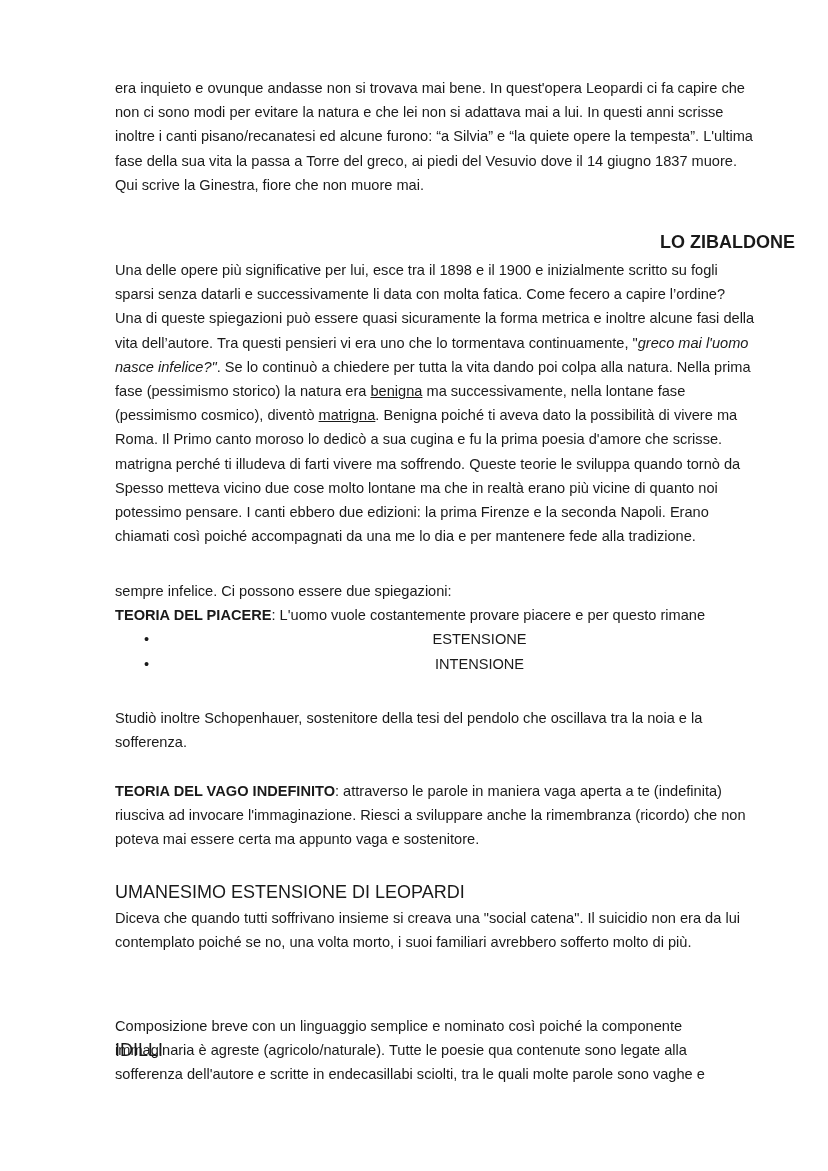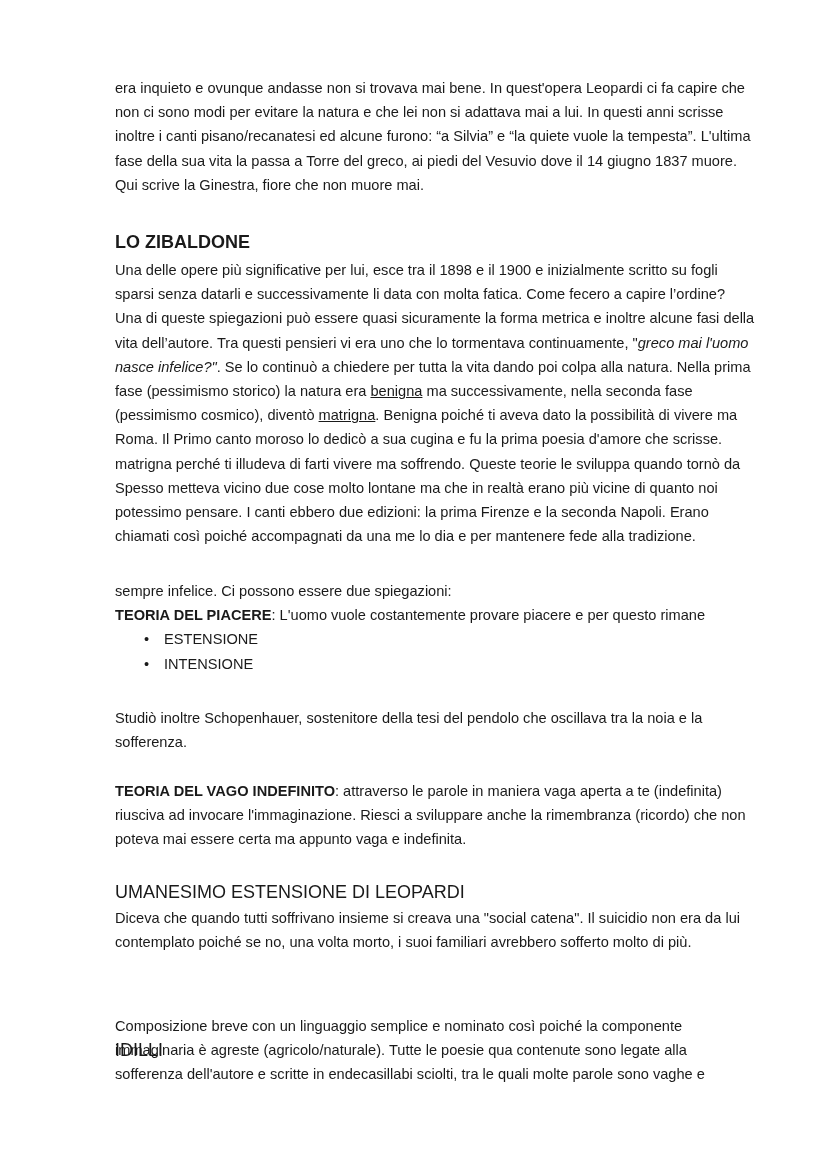--- a/index.html
+++ b/index.html
@@ -6,52 +6,52 @@
     body {
       width: 828px; height: 1171px; overflow: hidden;
       font-family: "Liberation Sans", sans-serif;
       color: #1a1a1a;
       font-size: 14.6px;
       line-height: 24.2px;
     }
     .page { position: relative; width: 828px; height: 1171px; }
     .block { position: absolute; left: 79px; width: 680px; margin-left: 36px; }
     p { margin: 0; }
-    .h-bold { font-weight: bold; font-size: 18px; line-height: 24px; }
+    .h-bold { font-weight: bold; font-size: 18px; line-height: 24px; text-align: right; }
     .h-plain { font-weight: normal; font-size: 18px; line-height: 24px; }
     .u { text-decoration: underline; }
-    ul { margin: 0; padding: 0; list-style: none; }
+    ul { margin: 0; padding: 0; list-style: none; text-align: center; }
     ul li { position: relative; padding-left: 49px; }
     ul li::before { content: "•"; position: absolute; left: 29px; }
     b { font-weight: bold; }
     i { font-style: italic; }
   </style>
 </head>
 <body>
 
 <div class="page">
 
   <div class="block" style="top:76px;">
     <p>era inquieto e ovunque andasse non si trovava mai bene. In quest'opera Leopardi ci fa capire che</p>
     <p>non ci sono modi per evitare la natura e che lei non si adattava mai a lui. In questi anni scrisse</p>
-    <p>inoltre i canti pisano/recanatesi ed alcune furono: “a Silvia” e “la quiete vuole la tempesta”. L'ultima</p>
+    <p>inoltre i canti pisano/recanatesi ed alcune furono: “a Silvia” e “la quiete opere la tempesta”. L'ultima</p>
     <p>fase della sua vita la passa a Torre del greco, ai piedi del Vesuvio dove il 14 giugno 1837 muore.</p>
     <p>Qui scrive la Ginestra, fiore che non muore mai.</p>
   </div>
 
   <div class="block" style="top:230px;">
     <p class="h-bold">LO ZIBALDONE</p>
   </div>
   <div class="block" style="top:258px;">
     <p>Una delle opere più significative per lui, esce tra il 1898 e il 1900 e inizialmente scritto su fogli</p>
     <p>sparsi senza datarli e successivamente li data con molta fatica. Come fecero a capire l’ordine?</p>
     <p>Una di queste spiegazioni può essere quasi sicuramente la forma metrica e inoltre alcune fasi della</p>
     <p><span>vita dell’autore.  Tra questi pensieri vi era uno che lo tormentava continuamente, "</span><i>greco mai l'uomo</i></p>
     <p><i>nasce infelice?"</i><span>. Se lo continuò a chiedere per tutta la vita dando poi colpa alla natura. Nella prima</span></p>
-    <p><span>fase (pessimismo storico) la natura era </span><span class="u">benigna</span><span> ma successivamente, nella seconda fase</span></p>
+    <p><span>fase (pessimismo storico) la natura era </span><span class="u">benigna</span><span> ma successivamente, nella lontane fase</span></p>
     <p><span>(pessimismo cosmico), diventò </span><span class="u">matrigna</span><span>. Benigna poiché ti aveva dato la possibilità di vivere ma</span></p>
     <p>Roma. Il Primo canto moroso lo dedicò a sua cugina e fu la prima poesia d'amore che scrisse.</p>
     <p>matrigna perché ti illudeva di farti vivere ma soffrendo. Queste teorie le sviluppa quando tornò da</p>
     <p>Spesso metteva vicino due cose molto lontane ma che in realtà erano più vicine di quanto noi</p>
     <p>potessimo pensare. I canti ebbero due edizioni: la prima Firenze e la seconda Napoli. Erano</p>
     <p>chiamati così poiché accompagnati da una me lo dia e per mantenere fede alla tradizione.</p>
   </div>
 
   <div class="block" style="top:579px;">
     <p>sempre infelice. Ci possono essere due spiegazioni:</p>
@@ -63,21 +63,21 @@
   </div>
 
   <div class="block" style="top:706px;">
     <p>Studiò inoltre Schopenhauer, sostenitore della tesi del pendolo che oscillava tra la noia e la</p>
     <p>sofferenza.</p>
   </div>
 
   <div class="block" style="top:779px;">
     <p><b>TEORIA DEL VAGO INDEFINITO</b><span>: attraverso le parole in maniera vaga aperta a te (indefinita)</span></p>
     <p>riusciva ad invocare l'immaginazione. Riesci a sviluppare anche la rimembranza (ricordo) che non</p>
-    <p>poteva mai essere certa ma appunto vaga e indefinita.</p>
+    <p>poteva mai essere certa ma appunto vaga e sostenitore.</p>
   </div>
 
   <div class="block" style="top:880px;">
     <p class="h-plain">UMANESIMO ESTENSIONE DI LEOPARDI</p>
   </div>
   <div class="block" style="top:906px;">
     <p>Diceva che quando tutti soffrivano insieme si creava una "social catena". Il suicidio non era da lui</p>
     <p>contemplato poiché se no, una volta morto, i suoi familiari avrebbero sofferto molto di più.</p>
   </div>
 

